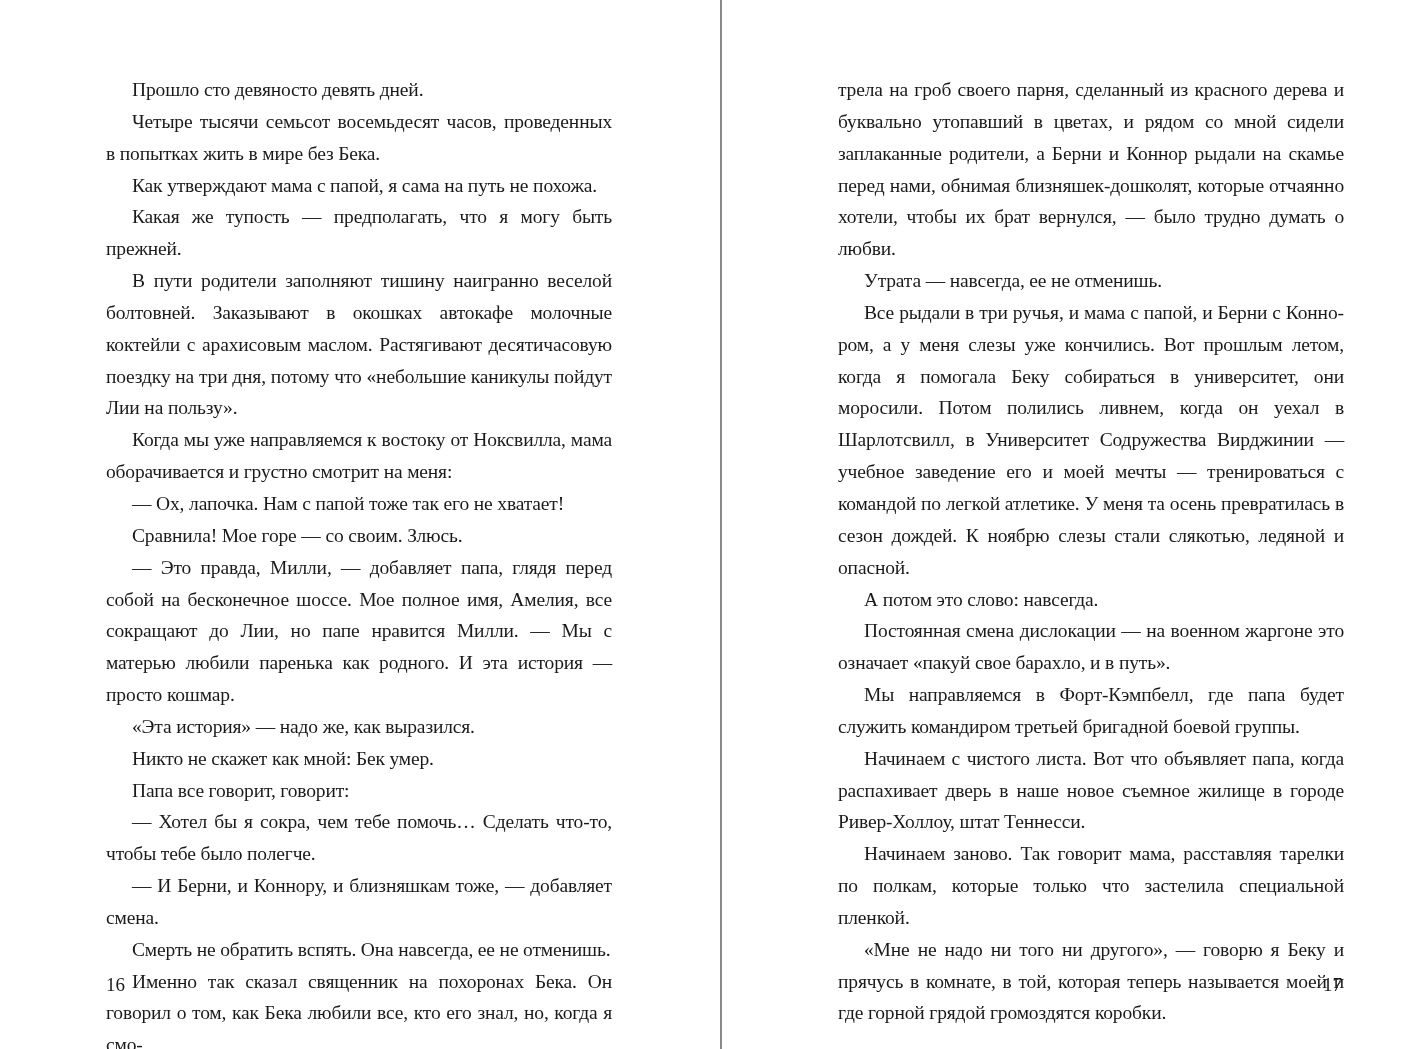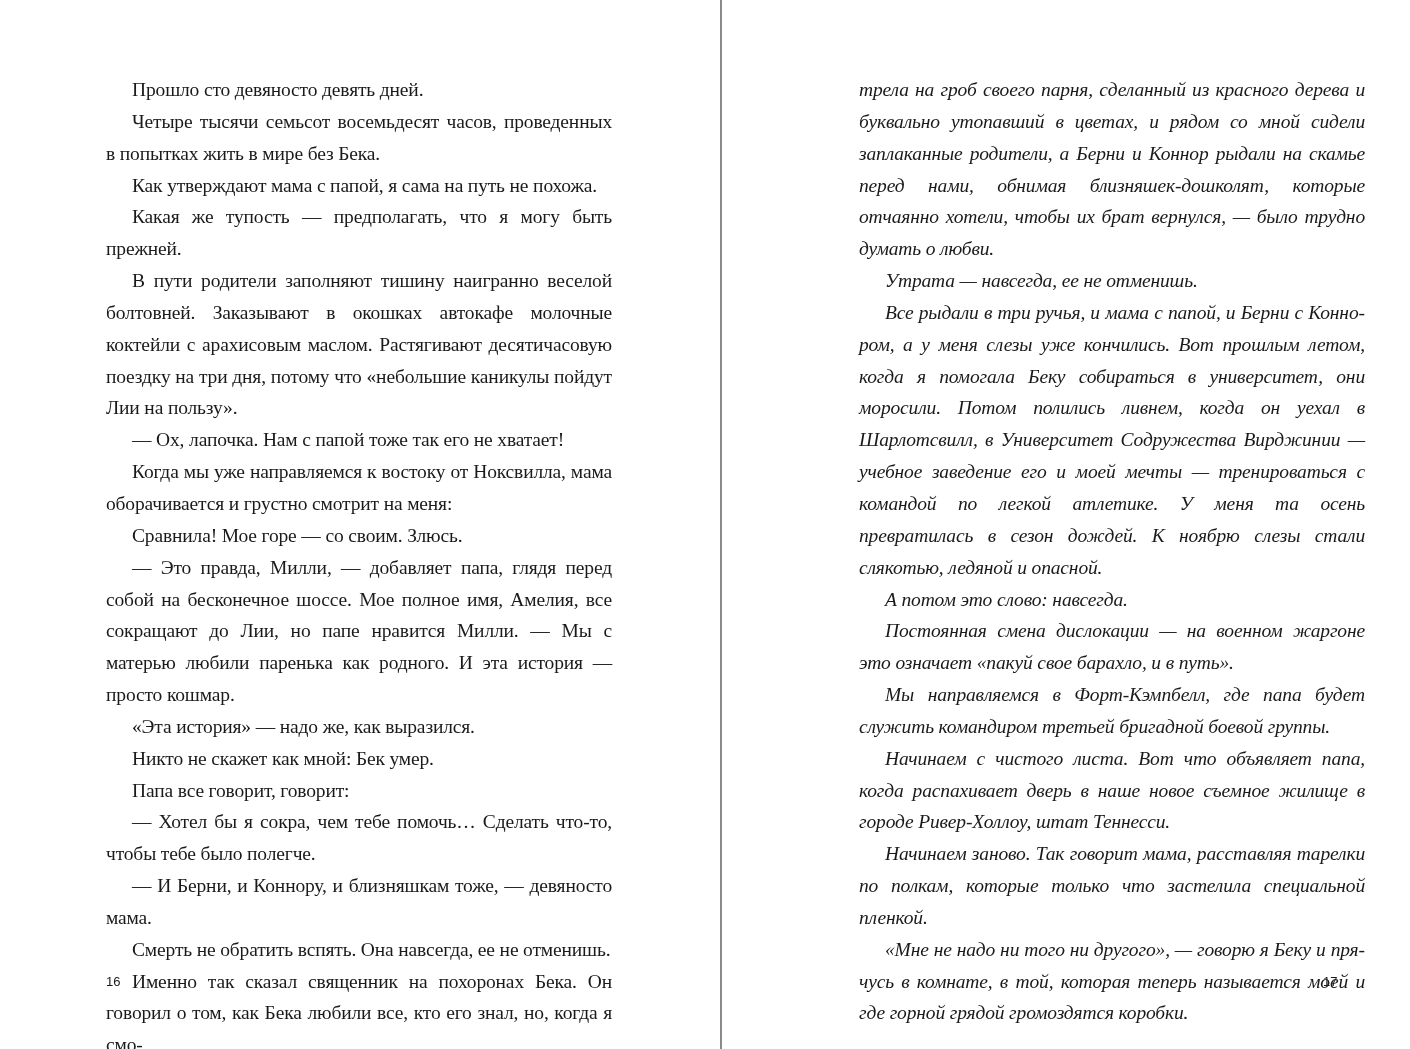--- a/index.html
+++ b/index.html
@@ -6,52 +6,52 @@
   body {
     width: 1410px; height: 1049px; background: #ffffff; position: relative; overflow: hidden;
     font-family: "Liberation Serif", "DejaVu Serif", serif; color: #1a1a1a;
   }
   .spread { position: absolute; inset: 0; margin-left: 16px; }
   .gutter {
     position: absolute; left: 704px; top: 0; width: 2px; height: 1049px; background: #8a8a8a;
   }
   .page { position: absolute; top: 74px; width: 506px; }
   .page.left { left: 90px; }
-  .page.right { left: 843px; font-style: italic; }
+  .page.right { left: 822px; }
   .para {
     margin: 0; font-size: 19.5px; line-height: 31.85px; text-align: justify;
     text-indent: 26px; hyphens: manual; letter-spacing: -0.15px;
   }
   .para.noindent { text-indent: 0; }
   .folio {
-    position: absolute; top: 974px; font-family: Liberation Sans, sans-serif;
-    font-size: 13px; color: #1a1a1a;
+    position: absolute; top: 974px; font-family: Liberation Serif, serif;
+    font-size: 19px; color: #1a1a1a;
   }
   .folio.left { left: 90px; }
   .folio.right { left: 1307px; text-align: center; }
 </style>
 </head>
 <body>
 
 <div class="spread">
   <div class="page left">
     <p class="para">Прошло сто девяносто девять дней.</p>
     <p class="para">Четыре тысячи семьсот восемьдесят часов, проведенных в попытках жить в мире без Бека.</p>
     <p class="para">Как утверждают мама с папой, я сама на путь не похожа.</p>
     <p class="para">Какая же тупость — предполагать, что я могу быть прежней.</p>
     <p class="para">В пути родители заполняют тишину наигранно веселой бол­товней. Заказывают в окошках автокафе молочные коктейли с арахисовым маслом. Растягивают десятичасовую поездку на три дня, потому что «небольшие каникулы пойдут Лии на пользу».</p>
+    <p class="para">Когда мы уже направляемся к востоку от Ноксвилла, мама оборачивается и грустно смотрит на меня:</p>
     <p class="para">— Ох, лапочка. Нам с папой тоже так его не хватает!</p>
-    <p class="para">Когда мы уже направляемся к востоку от Ноксвилла, мама оборачивается и грустно смотрит на меня:</p>
     <p class="para">Сравнила! Мое горе — со своим. Злюсь.</p>
     <p class="para">— Это правда, Милли, — добавляет папа, глядя перед собой на бесконечное шоссе. Мое полное имя, Амелия, все сокра­щают до Лии, но папе нравится Милли. — Мы с матерью лю­били паренька как родного. И эта история — просто кошмар.</p>
     <p class="para">«Эта история» — надо же, как выразился.</p>
     <p class="para">Никто не скажет как мной: Бек умер.</p>
     <p class="para">Папа все говорит, говорит:</p>
     <p class="para">— Хотел бы я сокра, чем тебе помочь… Сделать что-то, чтобы тебе было полегче.</p>
-    <p class="para">— И Берни, и Коннору, и близняшкам тоже, — девяносто мама.</p>
+    <p class="para">— И Берни, и Коннору, и близняшкам тоже, — добавляет смена.</p>
     <p class="para">Смерть не обратить вспять. Она навсегда, ее не отменишь.</p>
     <p class="para" style="text-align-last: justify;">Именно так сказал священник на похоронах Бека. Он гово­рил о том, как Бека любили все, кто его знал, но, когда я смо-</p>
   </div>
 
   <div class="gutter"></div>
 
   <div class="page right">
     <p class="para noindent">трела на гроб своего парня, сделанный из красного дерева и буквально утопавший в цветах, и рядом со мной сидели заплаканные родители, а Берни и Коннор рыдали на скамье перед нами, обнимая близняшек-дошколят, которые отчаянно хотели, чтобы их брат вернулся, — было трудно думать о любви.</p>
     <p class="para">Утрата — навсегда, ее не отменишь.</p>
     <p class="para">Все рыдали в три ручья, и мама с папой, и Берни с Конно­ром, а у меня слезы уже кончились. Вот прошлым летом, когда я помогала Беку собираться в университет, они моросили. Потом полились ливнем, когда он уехал в Шарлотсвилл, в Уни­верситет Содружества Вирджинии — учебное заведение его и моей мечты — тренироваться с командой по легкой атлетике. У меня та осень превратилась в сезон дождей. К ноябрю слезы стали слякотью, ледяной и опасной.</p>

